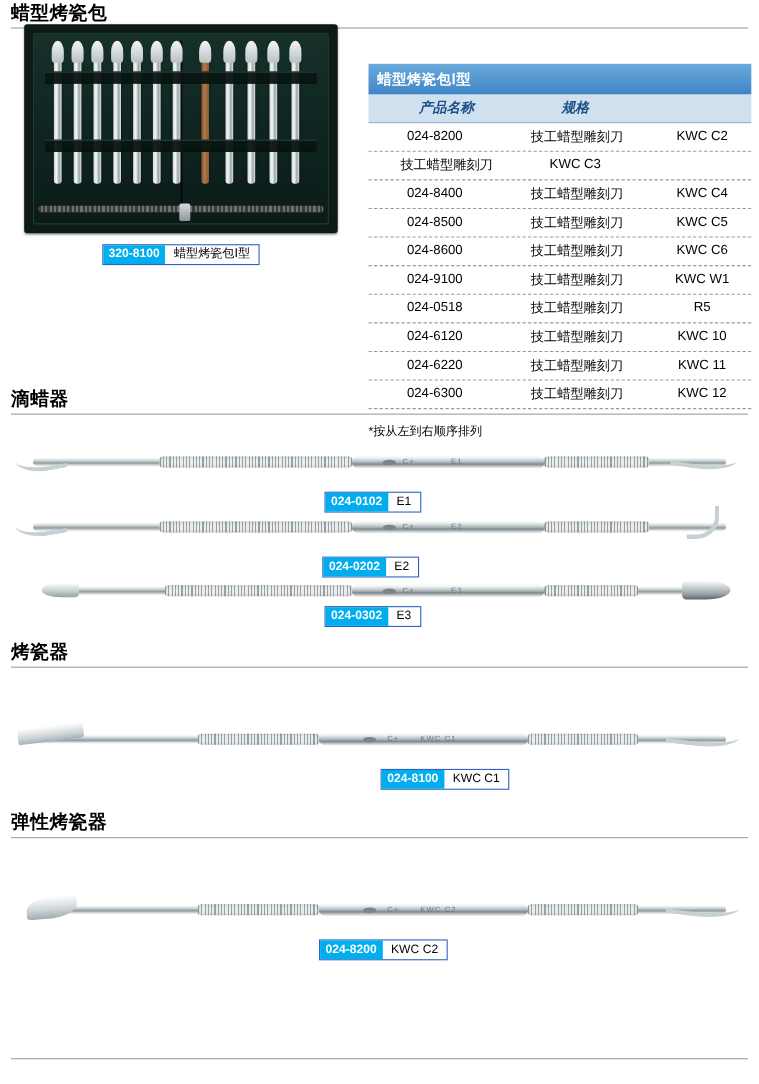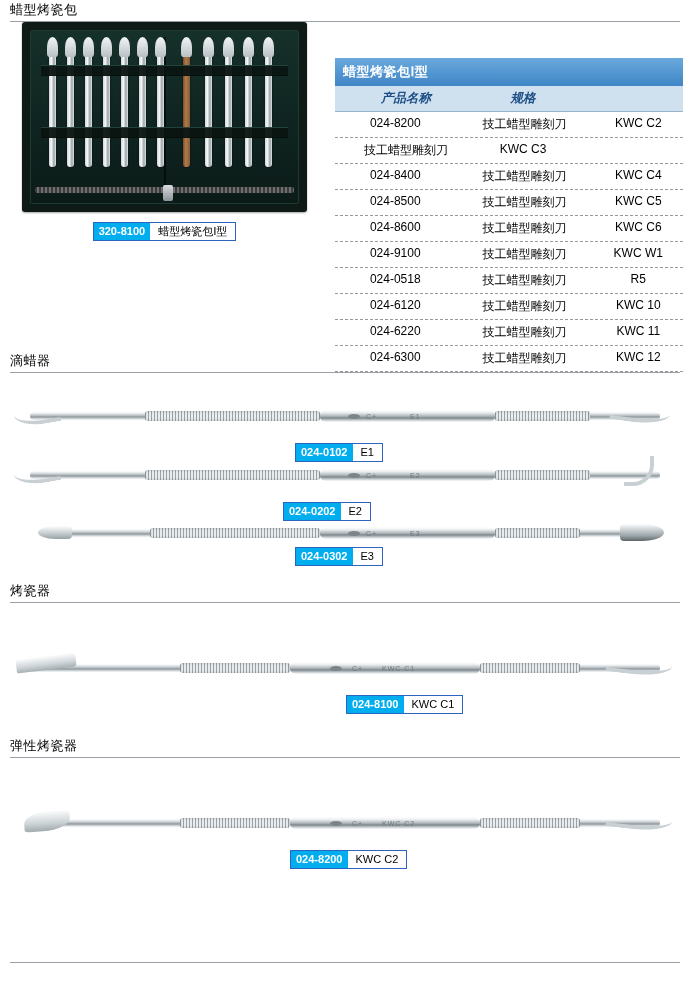--- a/index.html
+++ b/index.html
@@ -24,22 +24,22 @@
     padding: 0 10px;
   }
 
   
   .section-header {
     position: relative;
     margin: 0;
     padding: 0 0 4px 0;
   }
   .section-header .title {
-    font-size: 13px;
-    font-weight: normal;
+    font-size: 17px;
+    font-weight: bold;
     color: #000;
     letter-spacing: 0.5px;
     display: inline-block;
     text-align: center;
   }
   .section-header .rule {
     border-bottom: 1px solid #9aa0a6;
     margin-top: 2px;
   }
 
@@ -382,20 +382,21 @@
         <div class="c1">024-6220</div>
         <div class="c2">技工蜡型雕刻刀</div>
         <div class="c3">KWC 11</div>
       </div>
       <div class="spec-row">
         <div class="c1">024-6300</div>
         <div class="c2">技工蜡型雕刻刀</div>
         <div class="c3">KWC 12</div>
       </div>
 
+      <div class="spec-note">*按从左到右顺序排列</div>
     </div>
   </div>
 
   <div class="instr-section" id="wax-dripper-section" style="height:230px;">
     <div class="section-header">
       <span class="title">滴蜡器</span>
       <div class="rule"></div>
     </div>
 
     <div class="instr-area" style="height:205px;">
@@ -422,21 +423,21 @@
         <div class="shaft"></div>
         <div class="knurl" style="left:115px; width:175px;"></div>
         <div class="handle-mid" style="left:290px; width:175px;"></div>
         <div class="oval-mark" style="left:318px;"></div>
         <div class="engrave" style="left:336px;">C+</div>
         <div class="engrave" style="left:380px;">E2</div>
         <div class="knurl" style="left:465px; width:95px;"></div>
         <div style="position:absolute;left:-16px;top:2px;width:46px;height:16px;border-bottom:4px solid #c9d0d3;border-radius:0 0 0 70%;transform:rotate(-10deg);"></div>
         <div style="position:absolute;right:6px;top:-6px;width:26px;height:26px;border-right:4px solid #c9d0d3;border-bottom:4px solid #c9d0d3;border-radius:0 0 70% 0;"></div>
       </div>
-      <div class="badge-abs" style="left:273px; top:115px;">
+      <div class="badge-abs" style="left:283px; top:115px;">
         <span class="code-badge">
           <span class="code">024-0202</span>
           <span class="name">E2</span>
         </span>
       </div>
 
       <div class="instrument" style="left:40px; top:143px; width:600px;">
         <div class="shaft"></div>
         <div class="knurl" style="left:100px; width:170px;"></div>
         <div class="handle-mid" style="left:270px; width:175px;"></div>

